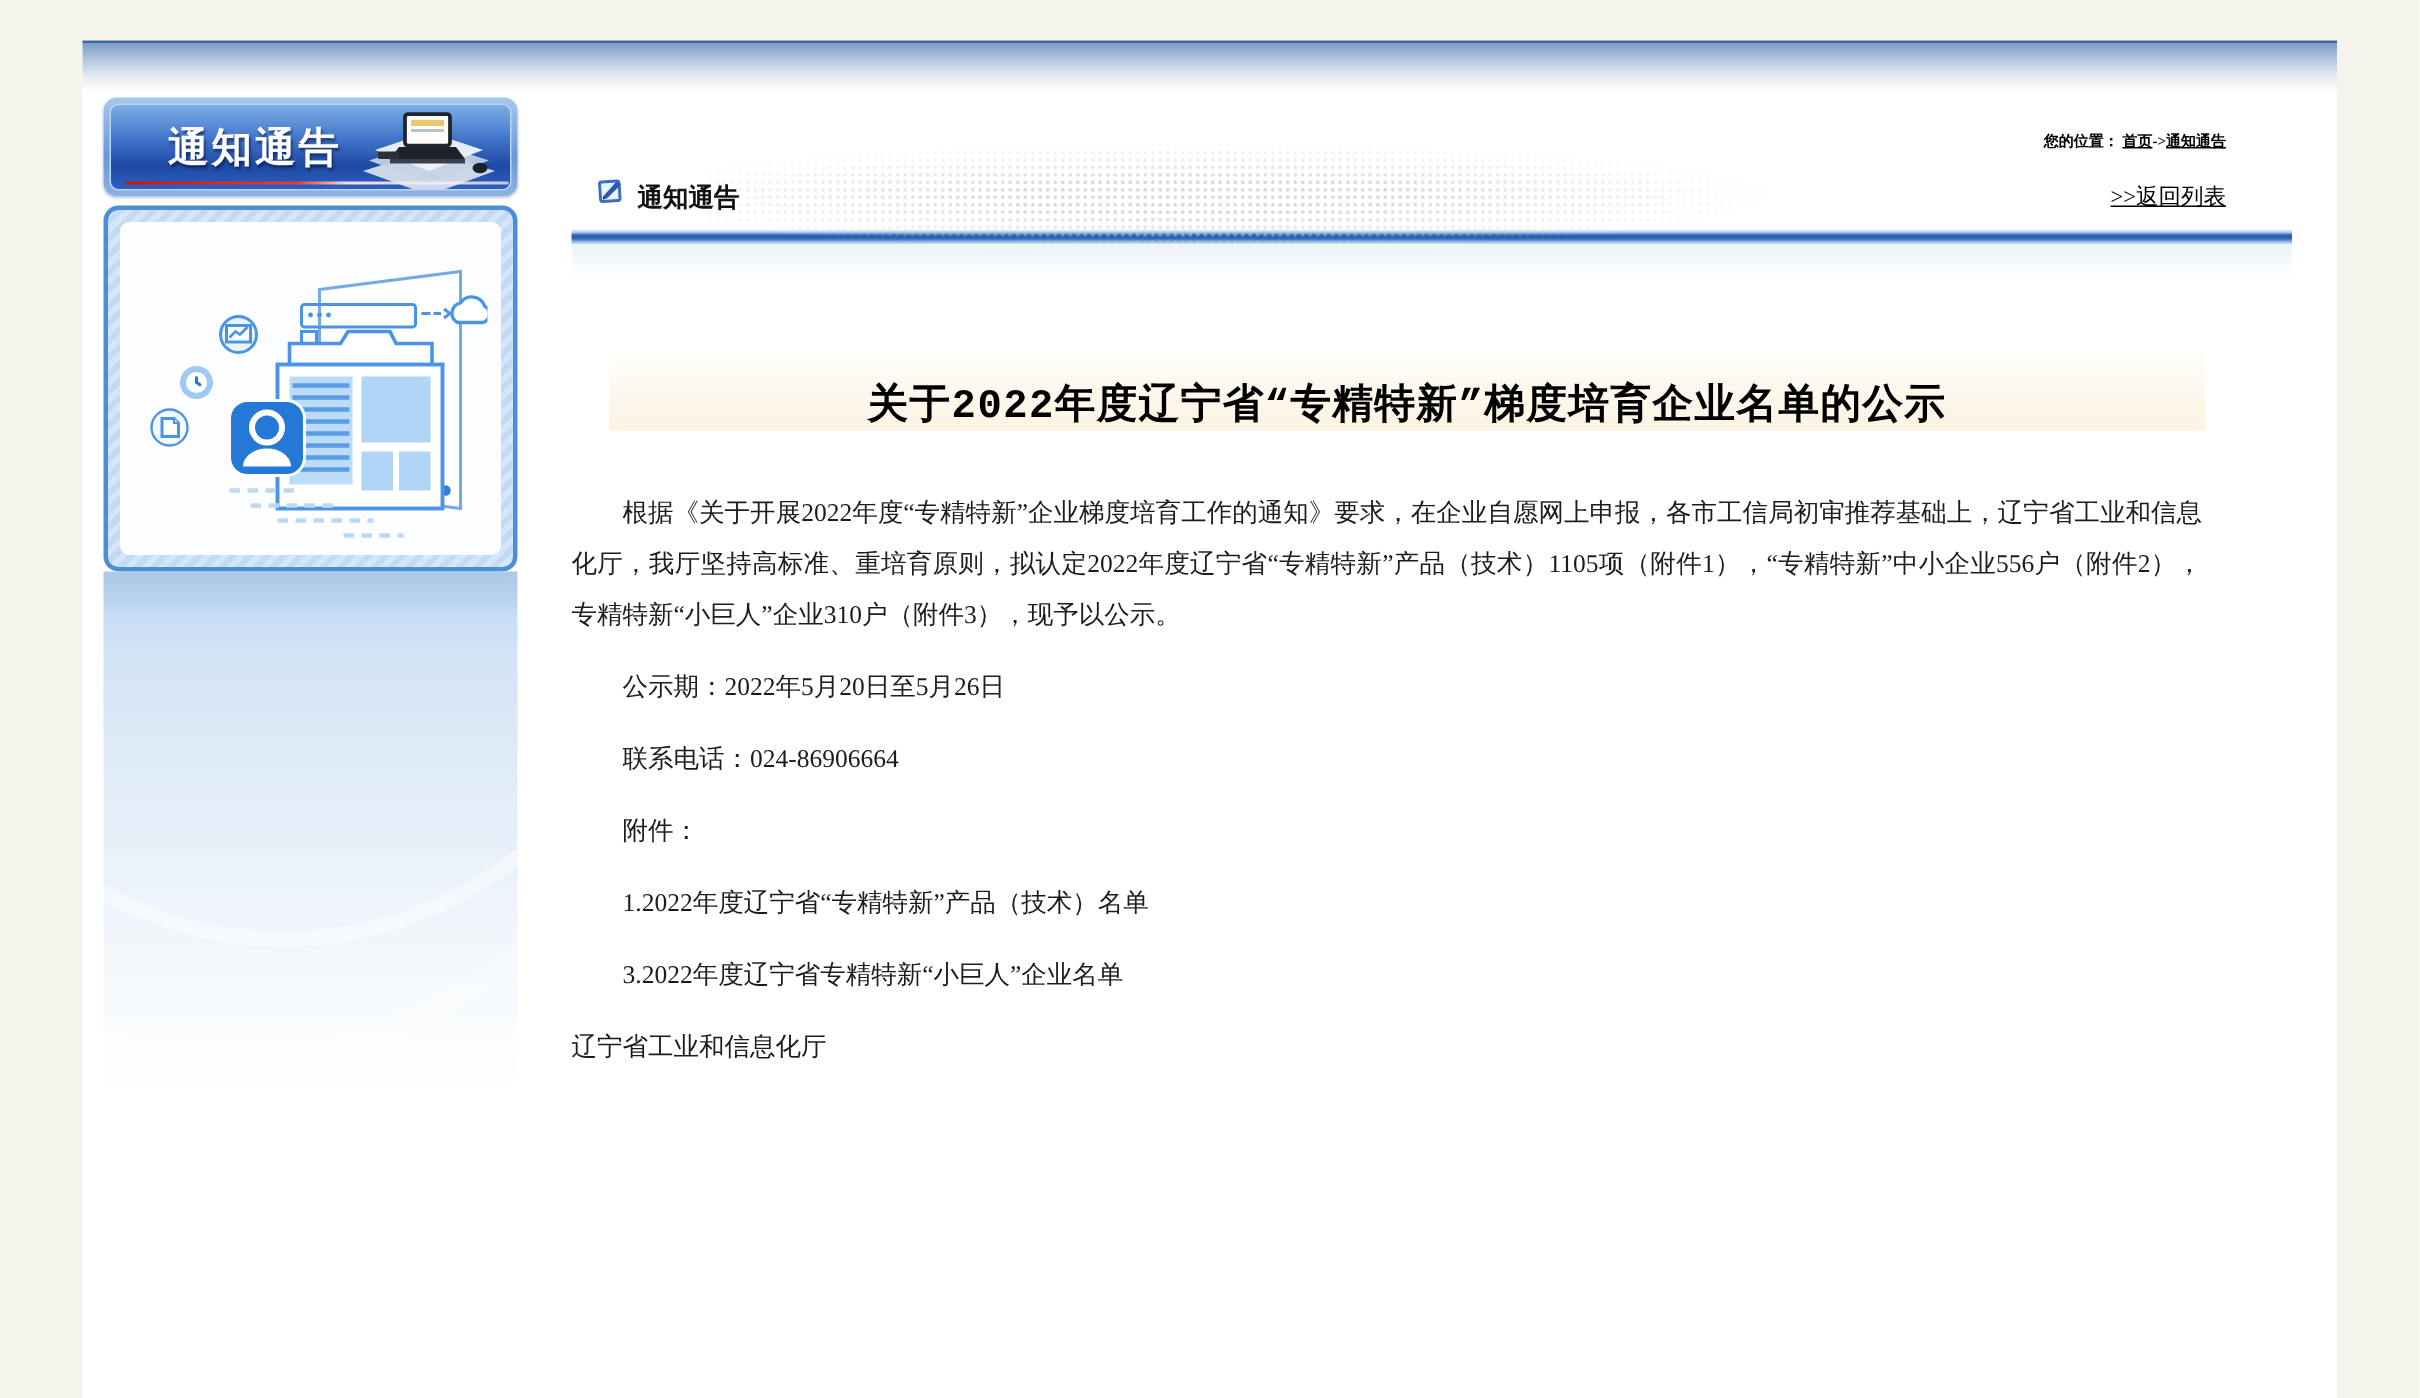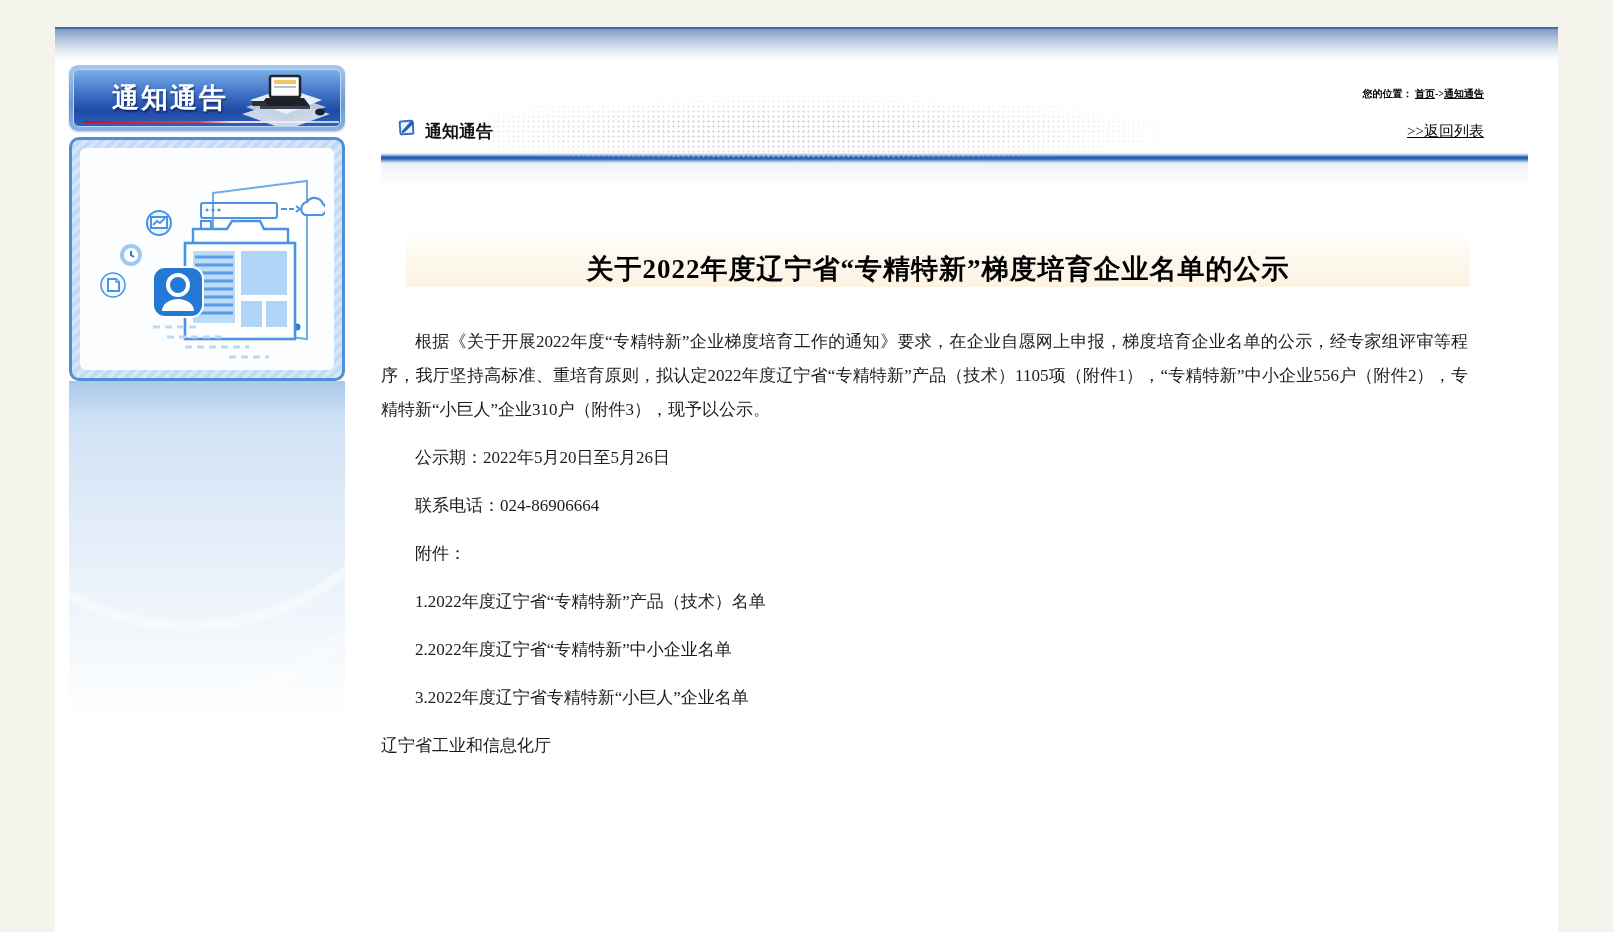--- a/index.html
+++ b/index.html
@@ -104,21 +104,21 @@
     font-family:"Liberation Serif", serif;
     color:#1c1c1c;
   }
   .title-block {
     margin:48px 58px 0 25px;
     background:linear-gradient(180deg,#fffefb 0%,#fdf8ee 45%,#fcf3e2 100%);
     padding-top:16px;
   }
   .article-title {
     margin:0; text-align:center;
-    font-family:Liberation Serif, serif;
+    font-family:Liberation Mono, monospace;
     font-size:27px; font-weight:bold; color:#000; letter-spacing:1px;
   }
   .meta-bar {
     margin-top:24px; padding:8px 0 9px;
     border-top:2px solid #fffef8;
     background:linear-gradient(180deg,#fdf8ec 0%,#fbf0da 100%);
     text-align:center; font-size:14px; color:#e2661c;
     font-family:"Liberation Serif", serif;
   }
   .meta-bar .gap  { display:inline-block; width:26px; }
@@ -246,26 +246,25 @@
       <div class="blue-rule"></div>
       <div class="rule-fade"></div>
 
       <article class="article">
 
         <div class="title-block">
           <h1 class="article-title">关于2022年度辽宁省“专精特新”梯度培育企业名单的公示</h1>
         </div>
 
         <div class="article-body">
-          <p class="para indent justify">根据《关于开展2022年度“专精特新”企业梯度培育工作的通知》要求，在企业自愿网上申报，梯度培育企业名单的公示，经专家组评审等程序，我厅坚持高标准、重培育原则，拟认定2022年度辽宁省“专精特新”产品（技术）1105项（附件1），“专精特新”中小企业556户（附件2），专精特新“小巨人”企业310户（附件3），现予以公示。</p>
+          <p class="para indent justify">根据《关于开展2022年度“专精特新”企业梯度培育工作的通知》要求，在企业自愿网上申报，各市工信局初审推荐基础上，辽宁省工业和信息化厅，我厅坚持高标准、重培育原则，拟认定2022年度辽宁省“专精特新”产品（技术）1105项（附件1），“专精特新”中小企业556户（附件2），专精特新“小巨人”企业310户（附件3），现予以公示。</p>
           <p class="para indent">公示期：2022年5月20日至5月26日</p>
           <p class="para indent">联系电话：024-86906664</p>
           <p class="para indent">附件：</p>
           <p class="para indent">1.2022年度辽宁省“专精特新”产品（技术）名单</p>
-          <p class="para indent">2.2022年度辽宁省“专精特新”中小企业名单</p>
           <p class="para indent">3.2022年度辽宁省专精特新“小巨人”企业名单</p>
           <p class="para right">辽宁省工业和信息化厅</p>
         </div>
 
       </article>
     </main>
   </div>
 </div>
 
 </body></html>

